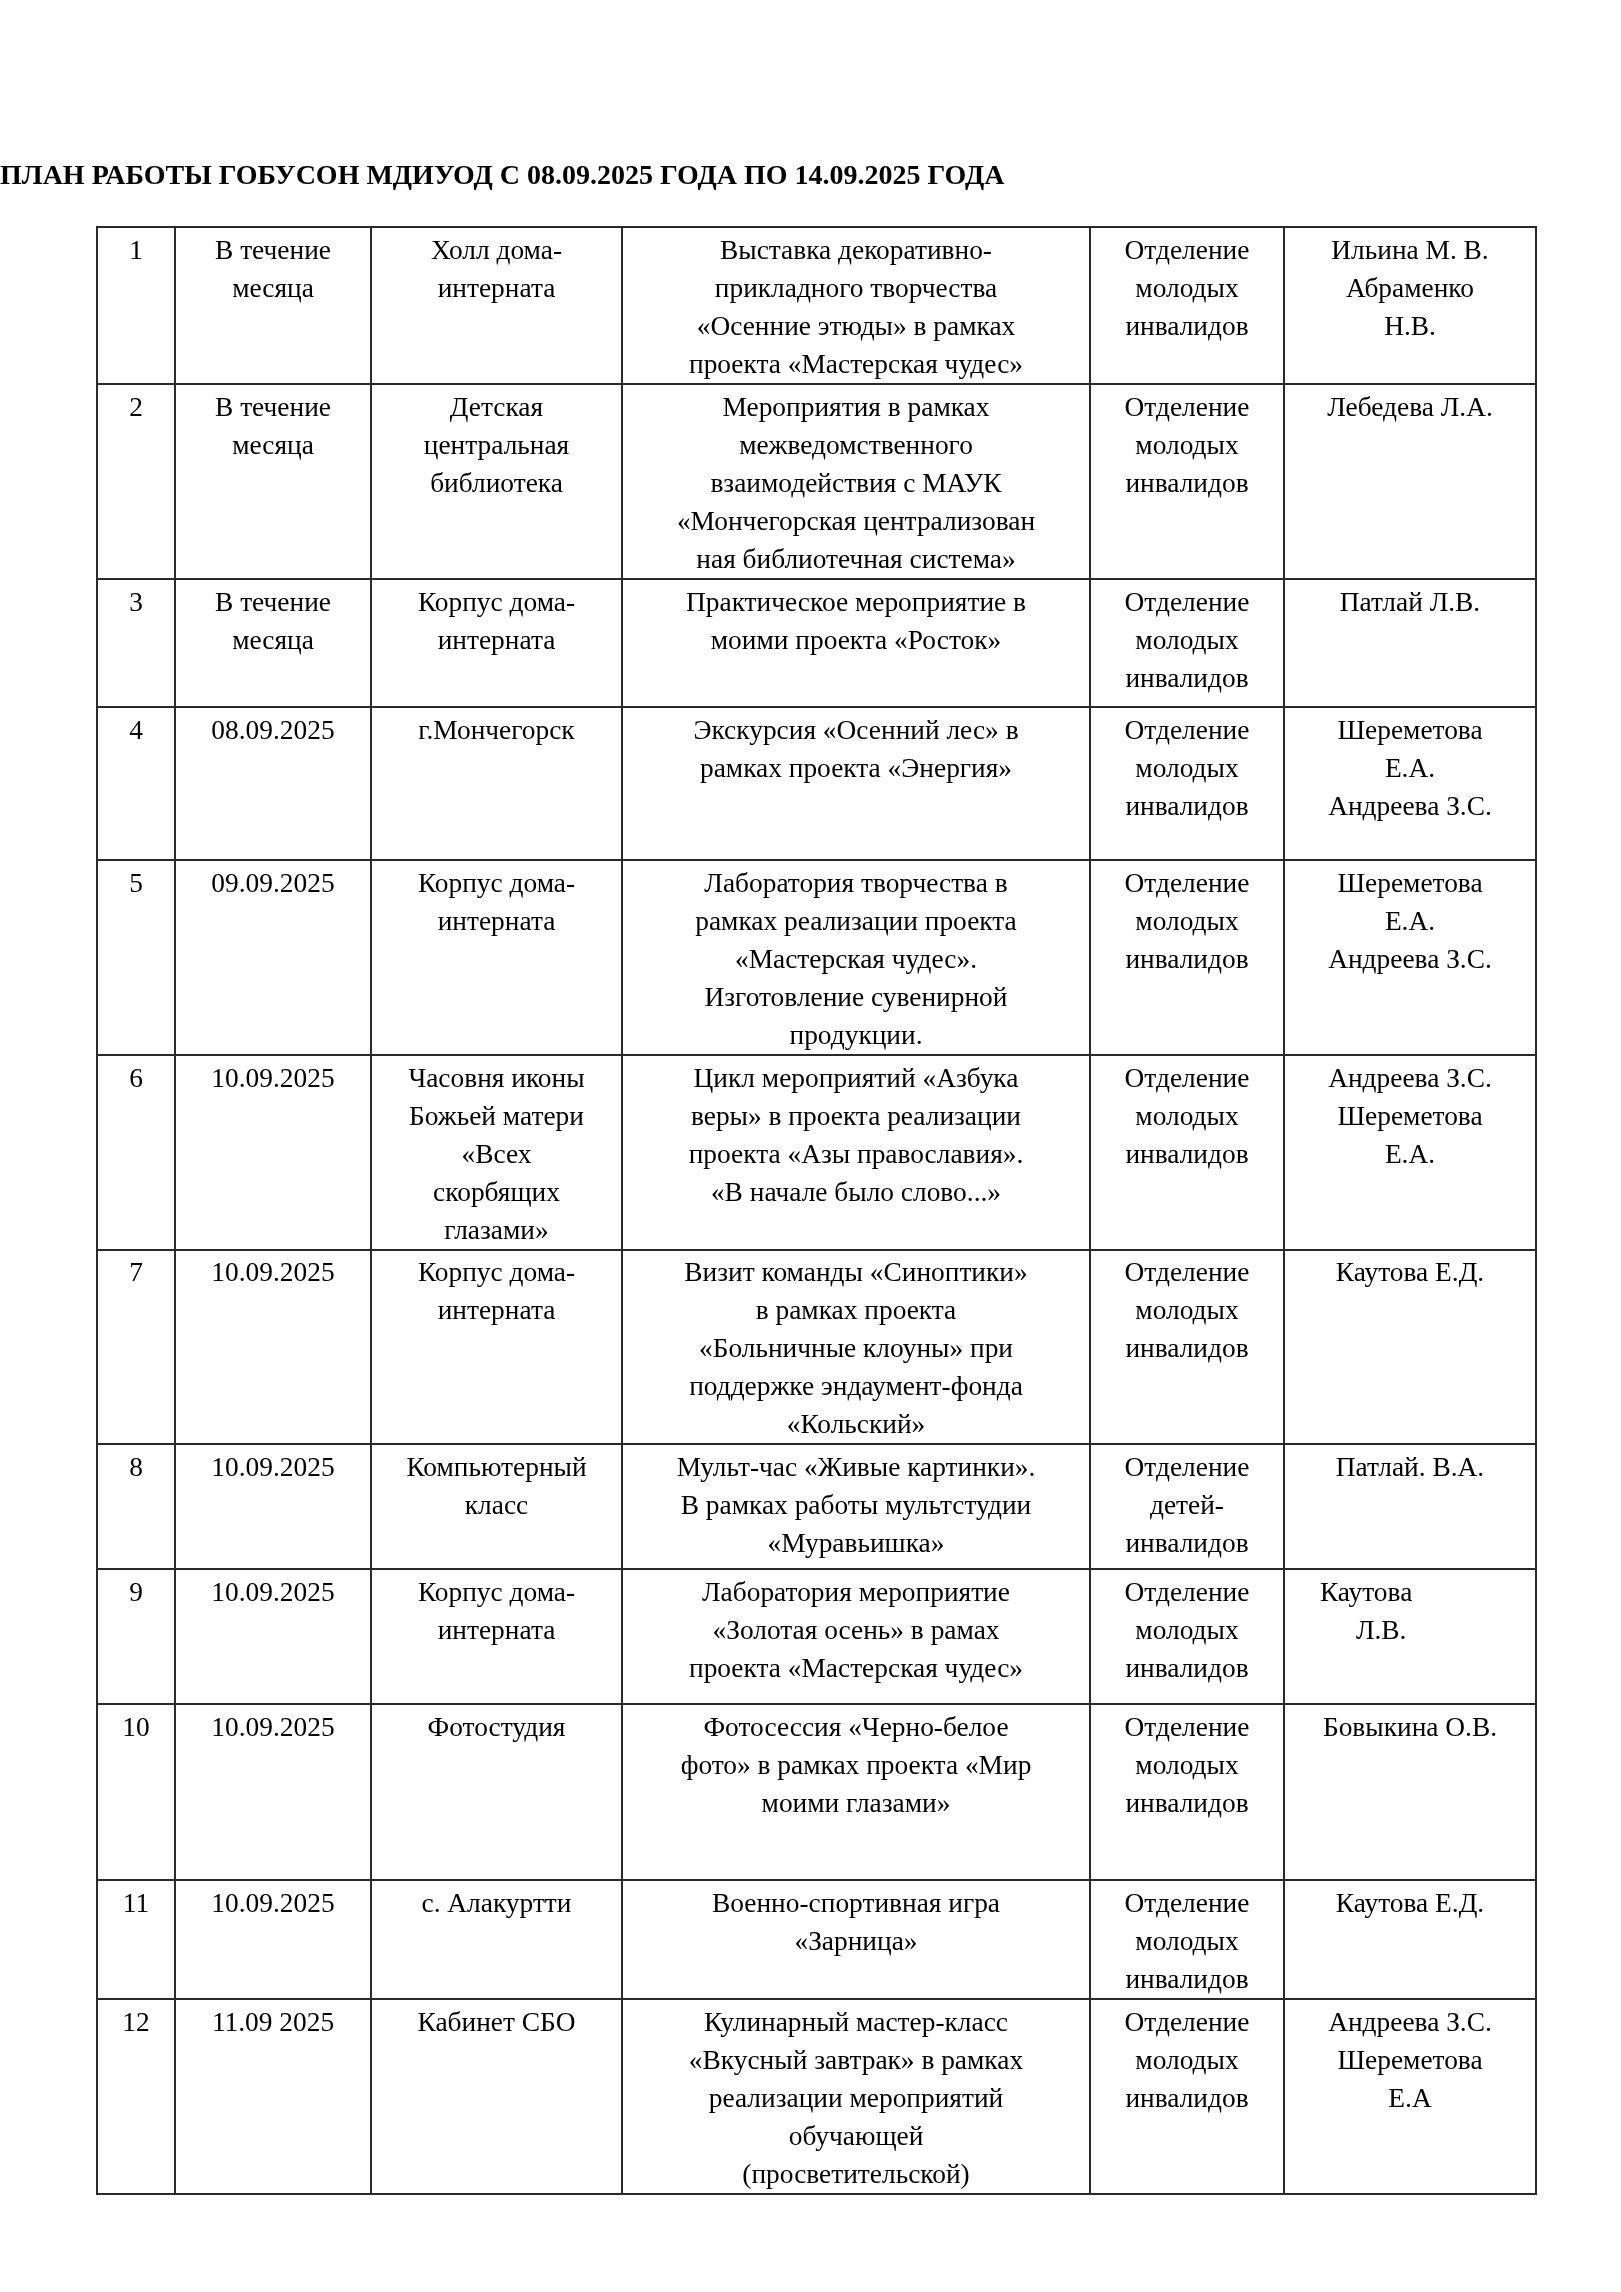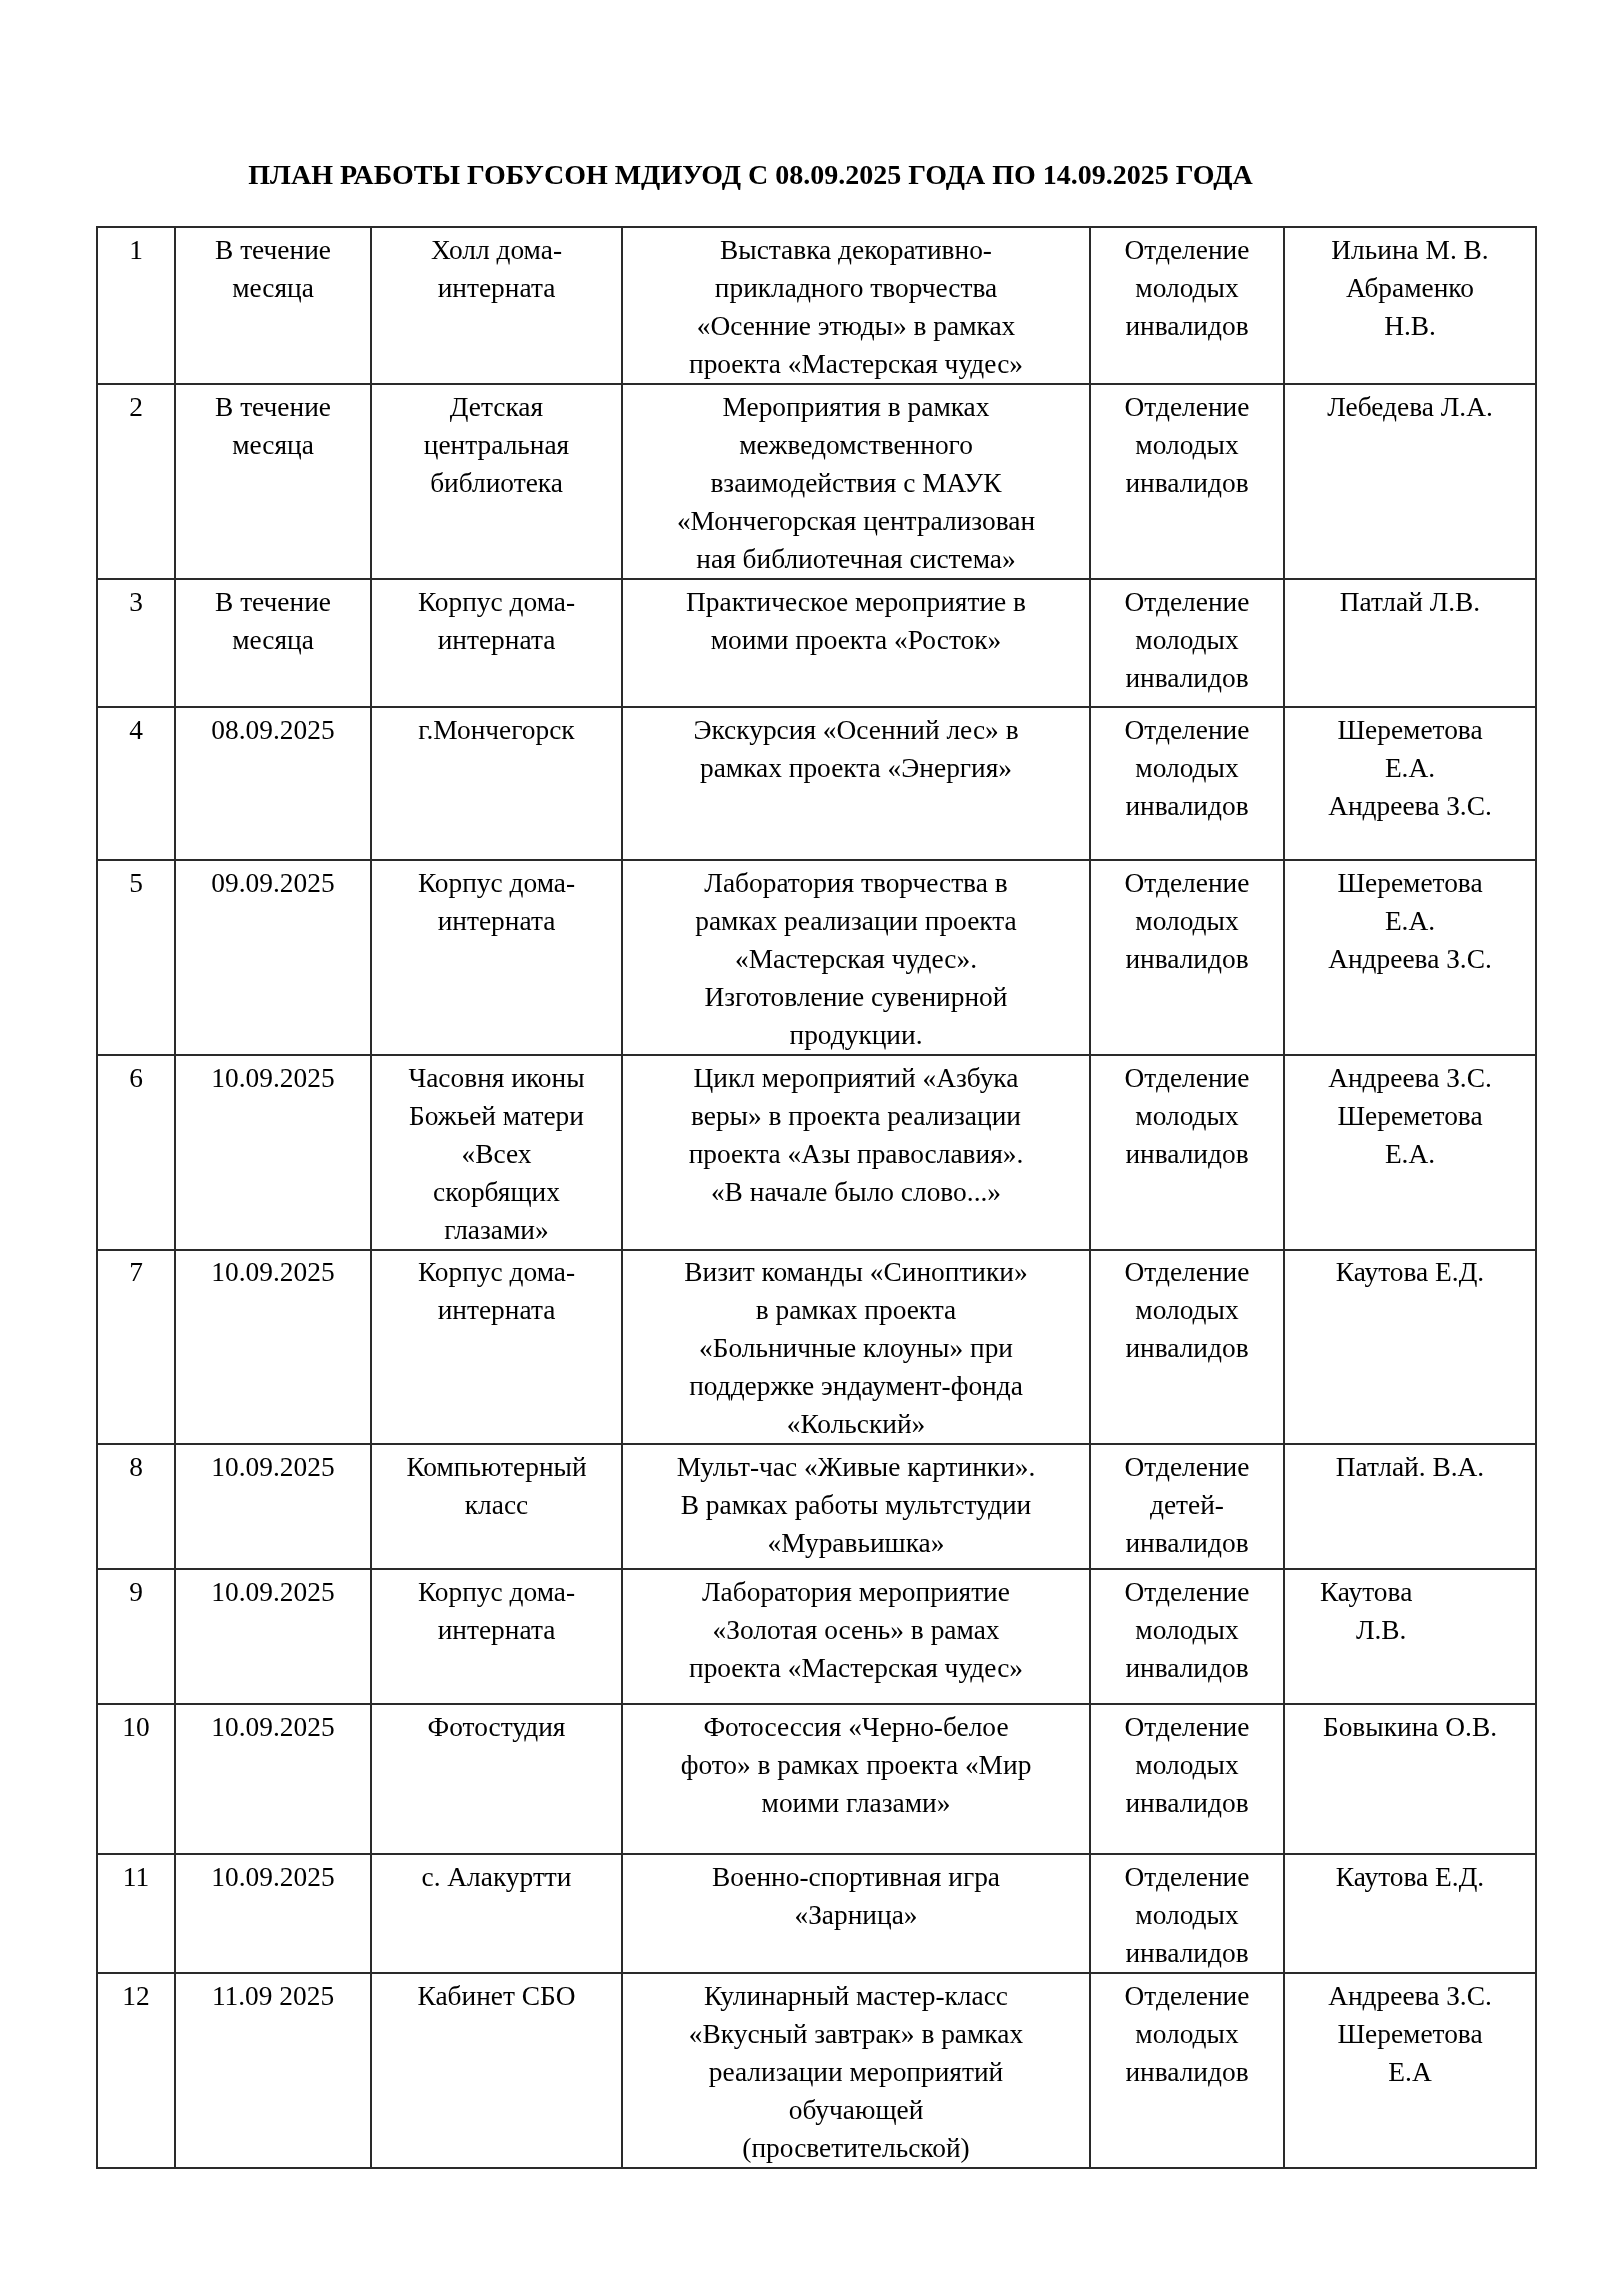--- a/index.html
+++ b/index.html
@@ -13,21 +13,21 @@
       position: relative;
       font-family: "Liberation Serif", "DejaVu Serif", serif;
       color: #000000;
       overflow: hidden;
     }
     .page-title {
       position: absolute;
       top: 157px;
       left: 0;
       width: 1501px;
-      text-align: center;
+      text-align: left;
       font-weight: bold;
       font-size: 28px;
       letter-spacing: 0px;
       line-height: 35px;
     }
     table.plan {
       position: absolute;
       top: 226px;
       left: 96px;
       width: 1439px;
@@ -59,21 +59,21 @@
 
     tr.r1 { height: 151px; }
     tr.r2 { height: 189px; }
     tr.r3 { height: 128px; }
     tr.r4 { height: 153px; }
     tr.r5 { height: 189px; }
     tr.r6 { height: 193px; }
     tr.r7 { height: 191px; }
     tr.r8 { height: 125px; }
     tr.r9 { height: 135px; }
-    tr.r10 { height: 150px; }
+    tr.r10 { height: 176px; }
     tr.r11 { height: 115px; }
     tr.r12 { height: 190px; }
 
     td.shift-left { text-align: left; padding-left: 13.7px; }
     td.resp-left .line { text-align: left; padding-left: 31px; }
     td.resp-left .line + .line { padding-left: 67px; }
   </style>
 </head>
 <body>
 

